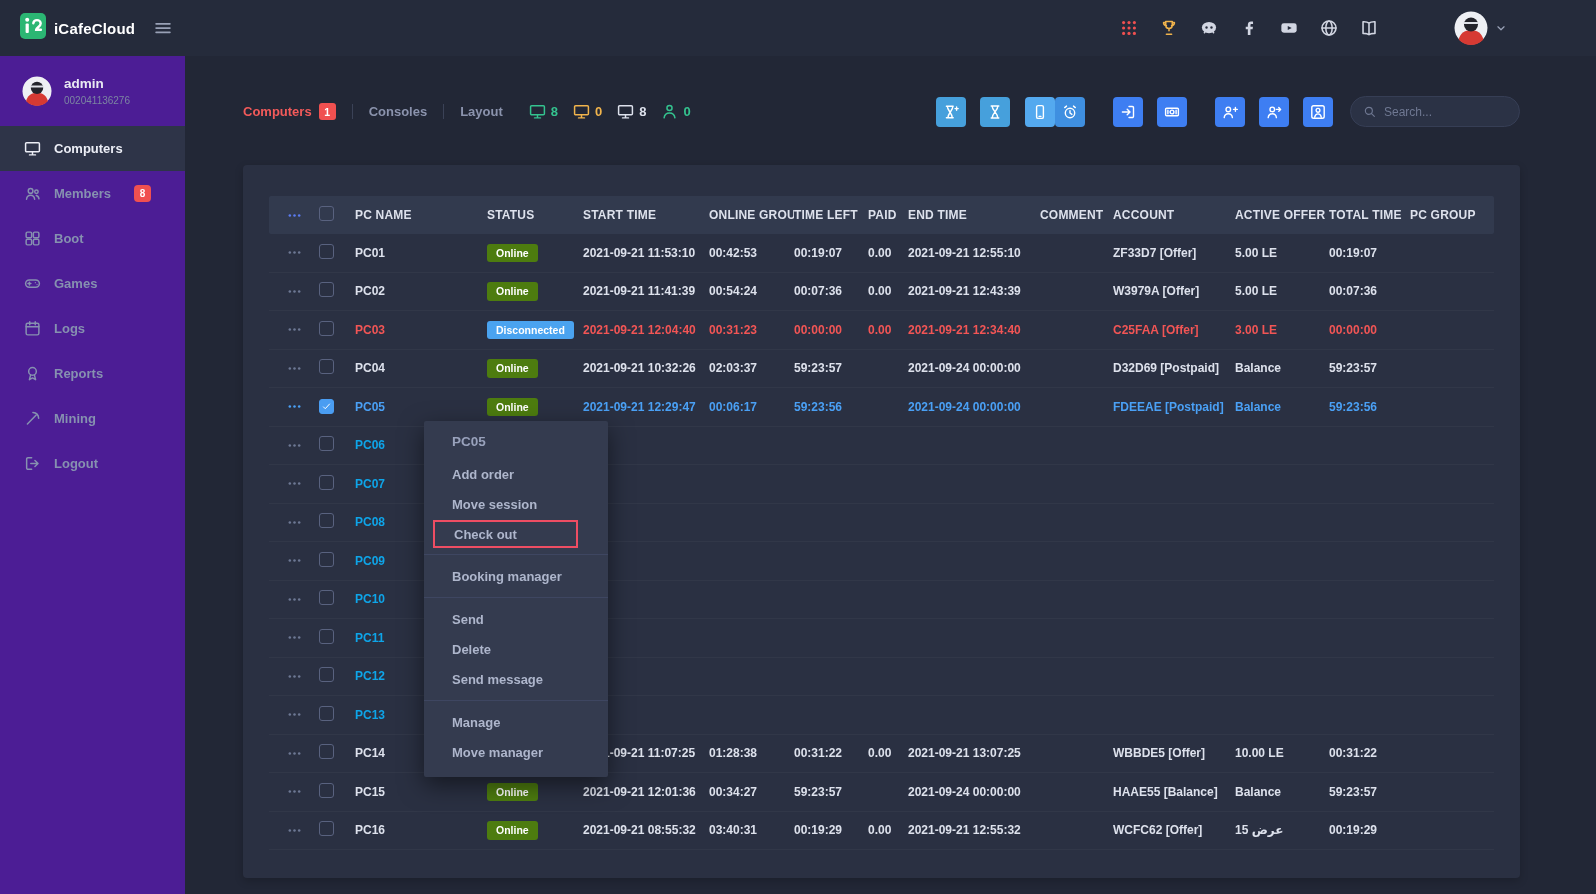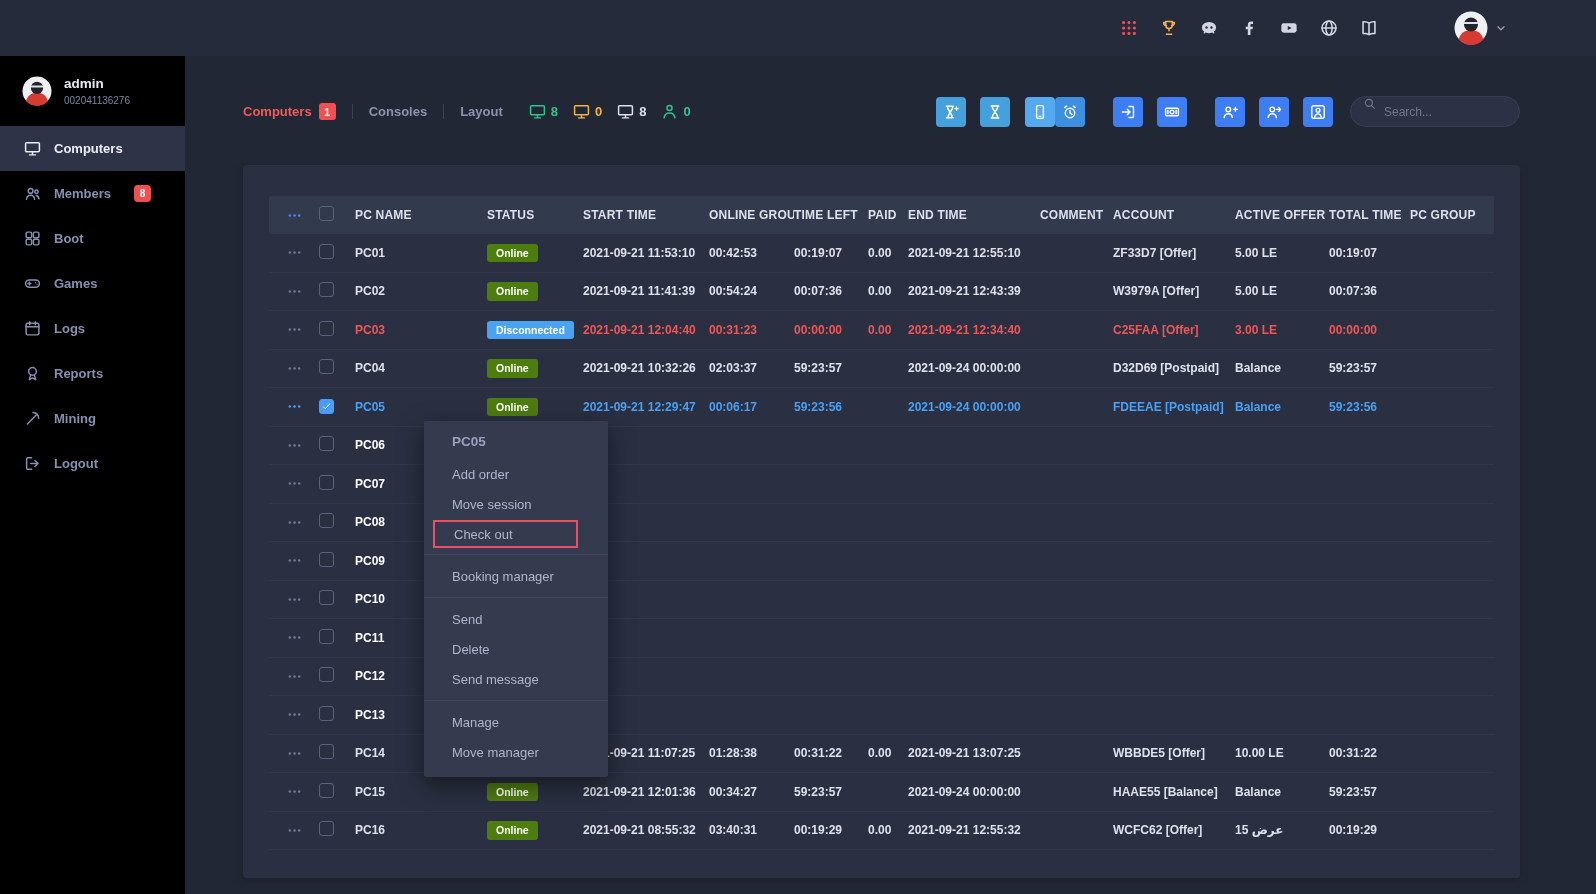--- a/index.html
+++ b/index.html
@@ -17,21 +17,21 @@
   .top-icons{display:flex;align-items:center;gap:22px}
   .top-ic{cursor:pointer;display:block}
   .top-ic .ic{width:18px;height:18px}
   .avatar-wrap{display:flex;align-items:center;margin-left:76px;cursor:pointer}
   .avatar{width:34px;height:34px;border-radius:50%;overflow:hidden;display:block}
   .chev{color:#9aa2b8;margin-left:6px}
   .chev .ic{width:14px;height:14px}
 
   
   .wrapper{display:flex;height:838px}
-  .sidebar{width:185px;background:#000000;flex-shrink:0;padding-top:14px}
+  .sidebar{width:185px;background:#4c1d95;flex-shrink:0;padding-top:14px}
   .profile{display:flex;align-items:center;gap:12px;padding:6px 0 20px 22px}
   .profile .avatar{width:30px;height:30px}
   .p-name{font-size:13.5px;font-weight:700;color:#e8eaf2;line-height:1.2}
   .p-id{font-size:10px;color:#7c86a2;margin-top:2px}
   .side-item{height:45px;display:flex;align-items:center;gap:13px;padding-left:24px;color:#8691b0;font-size:13px;font-weight:600;cursor:pointer}
   .side-item .ic{width:17px;height:17px;flex-shrink:0}
   .side-item.active{background:#2e3448;color:#eceef6}
   .side-badge{background:#f05050;color:#fff;font-size:10px;font-weight:700;min-width:17px;height:17px;border-radius:4px;display:inline-flex;align-items:center;justify-content:center;margin-left:10px;padding:0 4px}
 
   
@@ -41,21 +41,21 @@
   .tab{font-size:13px;font-weight:700;color:#8b93ad;cursor:pointer;display:flex;align-items:center;gap:7px}
   .tab.active{color:#f25a5a}
   .tab-badge{background:#f05050;color:#fff;width:17px;height:17px;border-radius:3px;font-size:10.5px;font-weight:700;display:flex;align-items:center;justify-content:center}
   .tab-sep{width:1px;height:15px;background:#3b4257;margin:0 16px}
   .counters{display:flex;align-items:center;gap:15px;margin-left:26px}
   .counter{display:flex;align-items:center;gap:5px;font-size:13px;font-weight:700}
   .counter .ic{width:17px;height:17px}
   .actions{margin-left:auto;display:flex;align-items:center}
   .abtn{width:30px;height:30px;border-radius:4px;display:flex;align-items:center;justify-content:center;color:#fff;cursor:pointer;flex-shrink:0}
   .abtn .ic{width:16px;height:16px}
-  .search-box{width:170px;height:31px;background:#2b3245;border:1px solid #363e55;border-radius:16px;display:flex;padding:0 12px;gap:8px;color:#6f7892;margin-left:17px}
+  .search-box{width:170px;height:31px;background:#2b3245;border:1px solid #363e55;border-radius:16px;display:flex;align-items:center;padding:0 12px;gap:8px;color:#6f7892;margin-left:17px}
   .search-box .ic{width:13px;height:13px;flex-shrink:0}
   .search-box input{background:transparent;border:none;outline:none;color:#c7cddf;font-size:12px;width:100%;font-family:inherit}
   .search-box input::placeholder{color:#6f7892}
 
   
   .card{background:#2a3042;border-radius:4px;margin-top:38px;height:713px;padding:31px 26px 0 26px;box-shadow:0 3px 8px rgba(0,0,0,.2);overflow:hidden}
   .grid{display:grid;grid-template-columns:50px 36px 132px 96px 126px 85px 74px 40px 132px 73px 122px 94px 81px 84px;align-items:center}
   .thead{height:38px;background:#323a4e;border-radius:2px}
   .hcell{font-size:11px;font-weight:700;color:#ccd2e2;letter-spacing:.2px;cursor:pointer}
   .trow{height:38.5px;border-bottom:1px solid #313748}
@@ -65,34 +65,50 @@
   .c-name{font-size:12px}
   .cbx{width:15px;height:15px;border:1px solid #59627f;border-radius:3px;display:inline-flex;align-items:center;justify-content:center;background:transparent;cursor:pointer}
   .cbx.checked{background:#4a9df2;border-color:#4a9df2}
   .cbx .ic{width:11px;height:11px;color:#fff}
   .badge{display:inline-block;padding:4px 9px;border-radius:3px;font-size:10.5px;font-weight:700;color:#fff;line-height:1}
   .badge.online{background:#4d7c0f}
   .badge.disconnected{background:#4aa3f0}
   .trow.danger .val,.trow.danger .c-name{color:#f25555}
   .trow.selected .val,.trow.selected .c-name{color:#4aa0f5}
   .trow.selected .c-dots{color:#4aa0f5}
-  .trow.muted .c-name{color:#ffffff}
+  .trow.muted .c-name{color:#0ea5e9}
   .thead .c-dots{color:#5b7bf0}
 
   
   .ctx{position:absolute;left:424px;top:421px;width:184px;background:#343b4f;box-shadow:0 8px 24px rgba(0,0,0,.5);padding-bottom:10px;z-index:50;border-radius:2px}
   .ctx-title{padding:13px 0 10px 28px;font-size:13.5px;font-weight:700;color:#99a2bc}
-  .ctx-item{height:30px;display:flex;align-items:center;padding-left:28px;font-size:13px;font-weight:400;color:#aeb6cc;cursor:pointer}
+  .ctx-item{height:30px;display:flex;align-items:center;padding-left:28px;font-size:13px;font-weight:700;color:#aeb6cc;cursor:pointer}
   .ctx-item.hl{border:2px solid #ee4d63;margin:1px 30px 1px 9px;padding-left:19px;height:28px}
   .ctx-divider{height:1px;background:#3e4661;margin:6px 0}
 </style>
 </head>
 <body>
 
 <header class="topbar">
+  <div class="brand">
+    <span class="logo">
+      <svg viewBox="0 0 26 26" width="26" height="26">
+          <rect width="26" height="26" rx="5" fill="#2bb673"></rect>
+          <rect x="5.6" y="10.6" width="3.2" height="9.4" rx="1" fill="#fff"></rect>
+          <circle cx="7.2" cy="6.8" r="2" fill="#fff"></circle>
+          <path d="M13.3 10.2c.3-2 1.8-3.1 3.7-3.1 2.1 0 3.7 1.4 3.7 3.3 0 3.1-4.3 4.2-4.5 6.3h4.7" stroke="#fff" stroke-width="2.4" fill="none" stroke-linecap="round"></path>
+        </svg>
+    </span>
+    <span class="brand-text">iCafeCloud</span>
+    <span class="hamburger">
+        <svg class="ic" viewBox="0 0 16 16" fill="none" stroke="currentColor" stroke-width="1.4" stroke-linecap="round" stroke-linejoin="round">
+          <path d="M2.5 4.6h11M2.5 8h11M2.5 11.4h11"></path>
+        </svg>
+      </span>
+  </div>
   <div class="top-right">
     <div class="top-icons" id="topIcons">
         <span class="top-ic" style="color: rgb(240, 80, 80);">
           <svg class="ic" viewBox="0 0 16 16" fill="none" stroke="currentColor" stroke-width="1.4" stroke-linecap="round" stroke-linejoin="round">
             <g fill="currentColor" stroke="none">
               <circle cx="3.2" cy="3.2" r="1.4"></circle>
               <circle cx="8" cy="3.2" r="1.4"></circle>
               <circle cx="12.8" cy="3.2" r="1.4"></circle>
               <circle cx="3.2" cy="8" r="1.4"></circle>
               <circle cx="8" cy="8" r="1.4"></circle>

